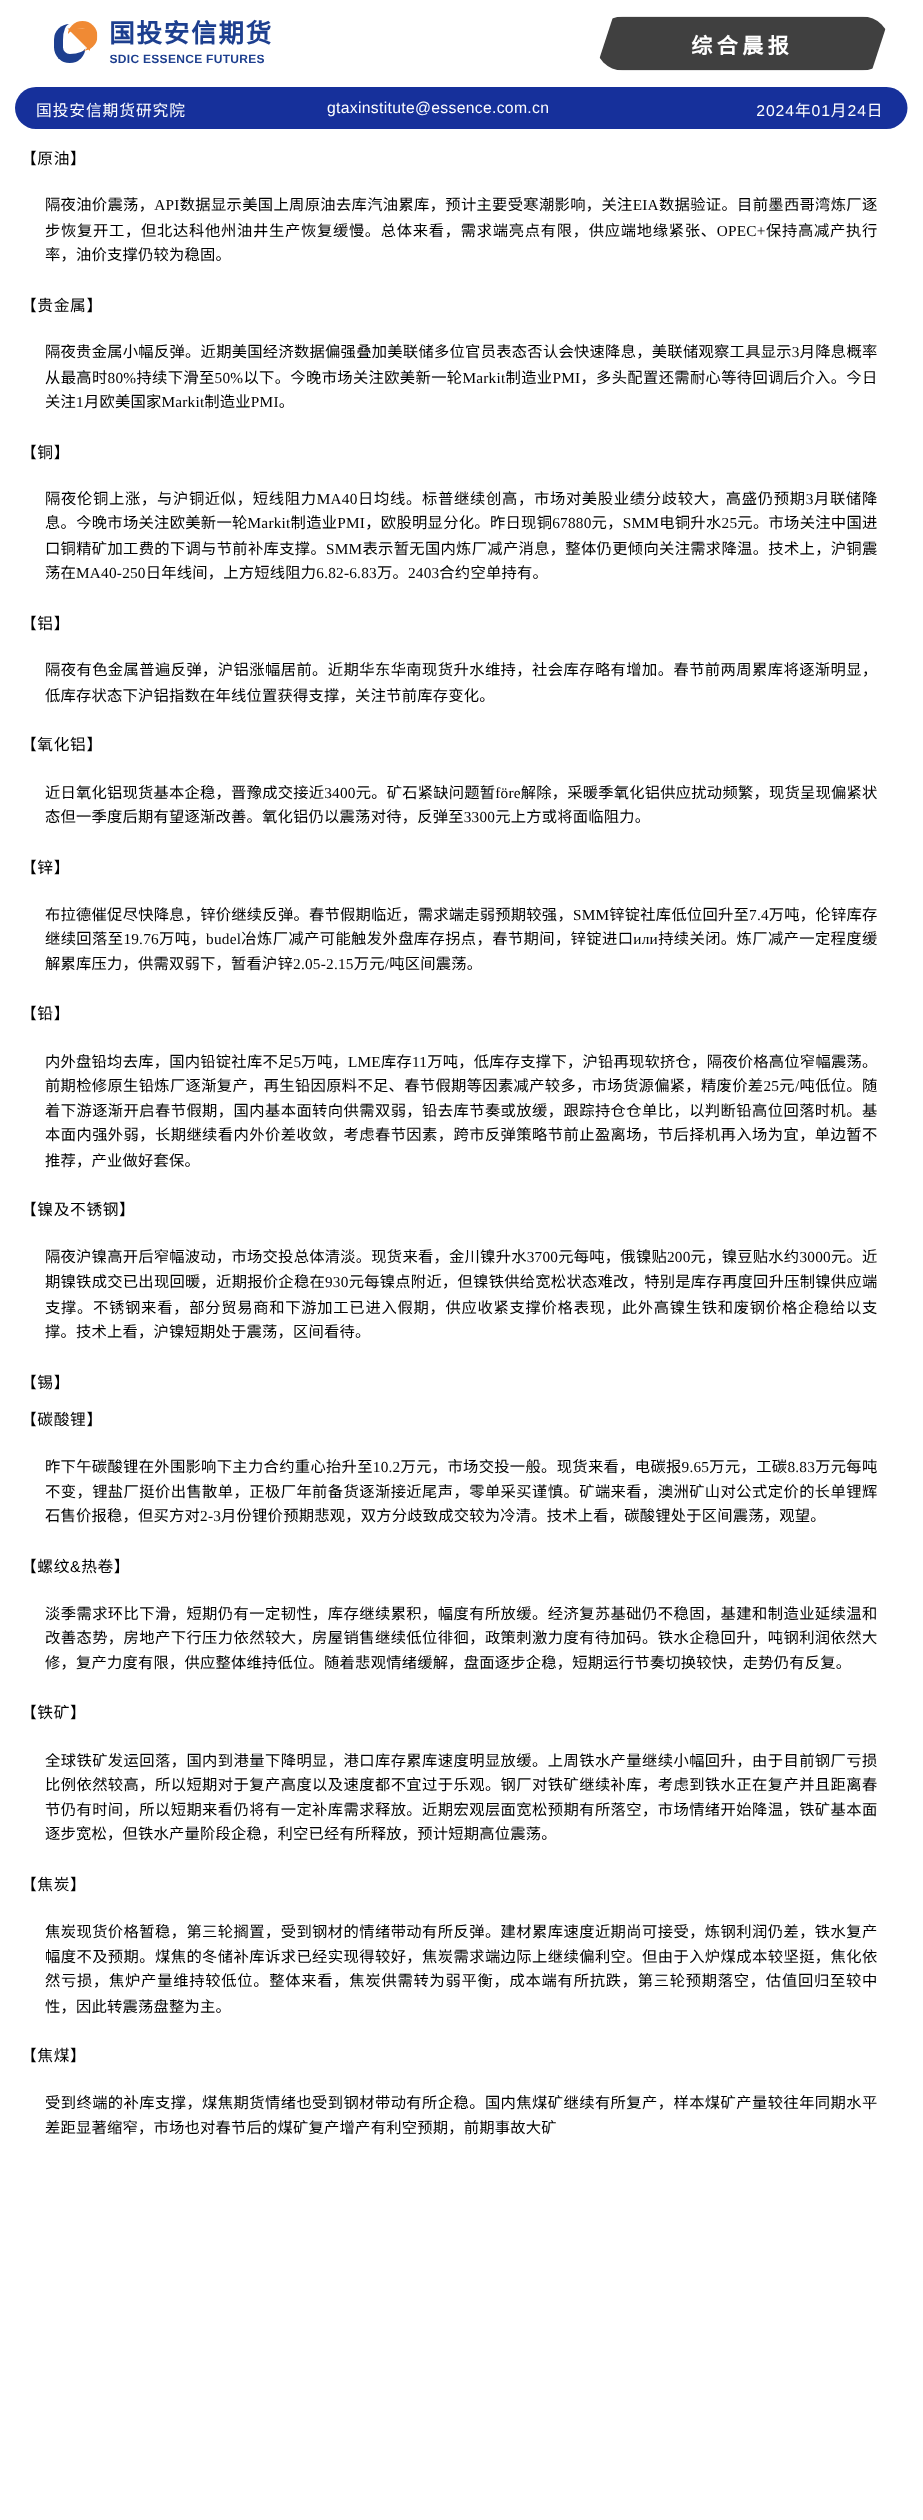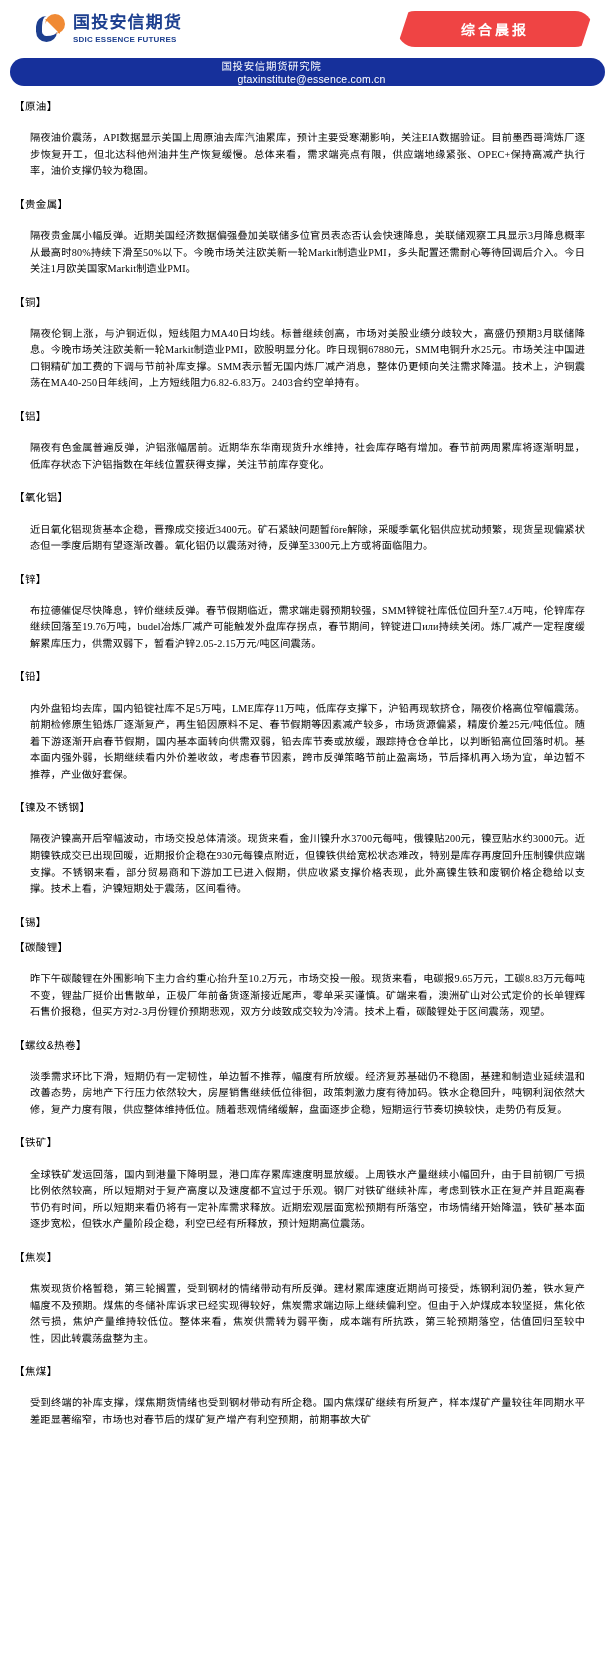--- a/index.html
+++ b/index.html
@@ -80,41 +80,40 @@
   }
 
   .report-tag {
     position: relative;
     margin-right: 8px;
     height: 36px;
     width: 196px;
     display: flex;
     align-items: center;
     justify-content: center;
-    background: #ef4444;
+    background: #404040;
     clip-path: polygon(6% 0, 100% 0, 94% 100%, 0 100%);
     color: #ffffff;
     font-family: "Liberation Sans", "DejaVu Sans", sans-serif;
     font-size: 14px;
     font-weight: 700;
     letter-spacing: 3px;
   }
 
   
   .infobar {
     margin: 0 10px;
     height: 28px;
     background: #16309b;
     color: #ffffff;
     display: flex;
     align-items: center;
     font-size: 10.5px;
     font-family: "Liberation Sans", "DejaVu Sans", sans-serif;
     letter-spacing: 0.6px;
-    flex-direction: column;
   }
   .infobar .ib-org  { width: 200px; padding-left: 14px; }
   .infobar .ib-mail { flex: 1; text-align: left; padding-left: 8px; letter-spacing: 0.2px; }
   .infobar .ib-date { padding-right: 16px; text-align: right; }
 
   
   .content {
     padding: 12px 14px 0 14px;
   }
   .section { margin-bottom: 9px; }
@@ -196,21 +195,21 @@
   </div>
   <div class="section">
     <p class="section-title">【锡】</p>
   </div>
   <div class="section">
     <p class="section-title">【碳酸锂】</p>
     <p class="section-body">昨下午碳酸锂在外围影响下主力合约重心抬升至10.2万元，市场交投一般。现货来看，电碳报9.65万元，工碳8.83万元每吨不变，锂盐厂挺价出售散单，正极厂年前备货逐渐接近尾声，零单采买谨慎。矿端来看，澳洲矿山对公式定价的长单锂辉石售价报稳，但买方对2-3月份锂价预期悲观，双方分歧致成交较为冷清。技术上看，碳酸锂处于区间震荡，观望。</p>
   </div>
   <div class="section">
     <p class="section-title">【螺纹&amp;热卷】</p>
-    <p class="section-body">淡季需求环比下滑，短期仍有一定韧性，单边暂不推荐，幅度有所放缓。经济复苏基础仍不稳固，基建和制造业延续温和改善态势，房地产下行压力依然较大，房屋销售继续低位徘徊，政策刺激力度有待加码。铁水企稳回升，吨钢利润依然大修，复产力度有限，供应整体维持低位。随着悲观情绪缓解，盘面逐步企稳，短期运行节奏切换较快，走势仍有反复。</p>
+    <p class="section-body">淡季需求环比下滑，短期仍有一定韧性，库存继续累积，幅度有所放缓。经济复苏基础仍不稳固，基建和制造业延续温和改善态势，房地产下行压力依然较大，房屋销售继续低位徘徊，政策刺激力度有待加码。铁水企稳回升，吨钢利润依然大修，复产力度有限，供应整体维持低位。随着悲观情绪缓解，盘面逐步企稳，短期运行节奏切换较快，走势仍有反复。</p>
   </div>
   <div class="section">
     <p class="section-title">【铁矿】</p>
     <p class="section-body">全球铁矿发运回落，国内到港量下降明显，港口库存累库速度明显放缓。上周铁水产量继续小幅回升，由于目前钢厂亏损比例依然较高，所以短期对于复产高度以及速度都不宜过于乐观。钢厂对铁矿继续补库，考虑到铁水正在复产并且距离春节仍有时间，所以短期来看仍将有一定补库需求释放。近期宏观层面宽松预期有所落空，市场情绪开始降温，铁矿基本面逐步宽松，但铁水产量阶段企稳，利空已经有所释放，预计短期高位震荡。</p>
   </div>
   <div class="section">
     <p class="section-title">【焦炭】</p>
     <p class="section-body">焦炭现货价格暂稳，第三轮搁置，受到钢材的情绪带动有所反弹。建材累库速度近期尚可接受，炼钢利润仍差，铁水复产幅度不及预期。煤焦的冬储补库诉求已经实现得较好，焦炭需求端边际上继续偏利空。但由于入炉煤成本较坚挺，焦化依然亏损，焦炉产量维持较低位。整体来看，焦炭供需转为弱平衡，成本端有所抗跌，第三轮预期落空，估值回归至较中性，因此转震荡盘整为主。</p>
   </div>
   <div class="section">

